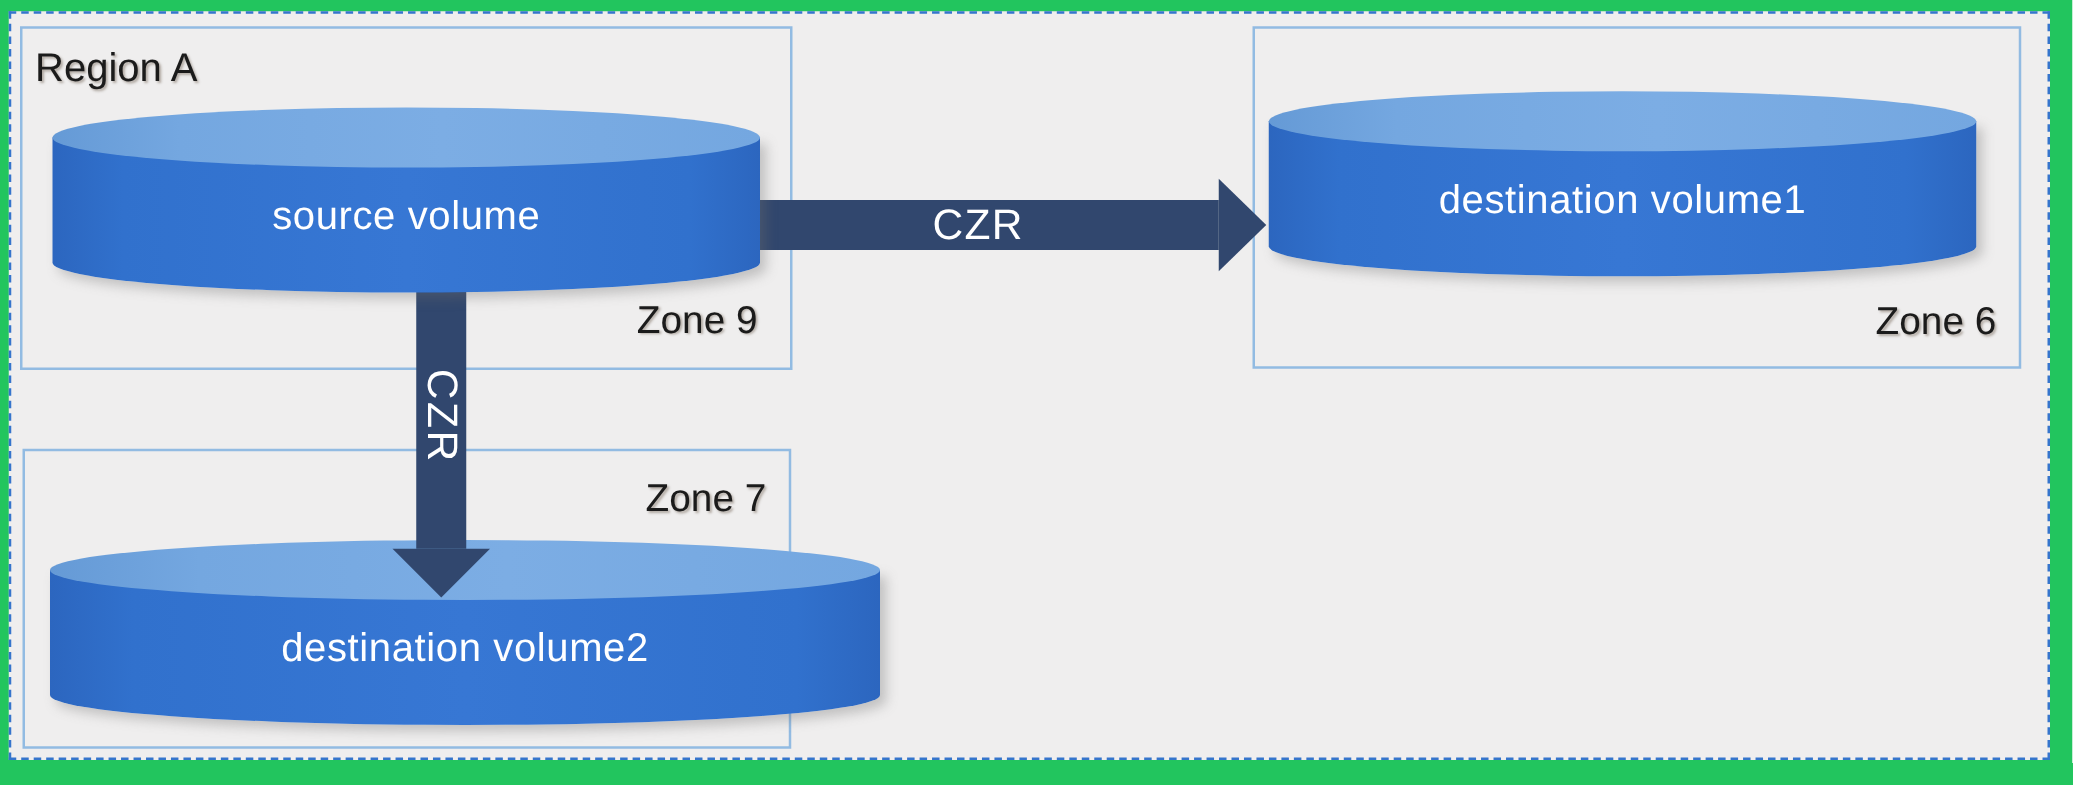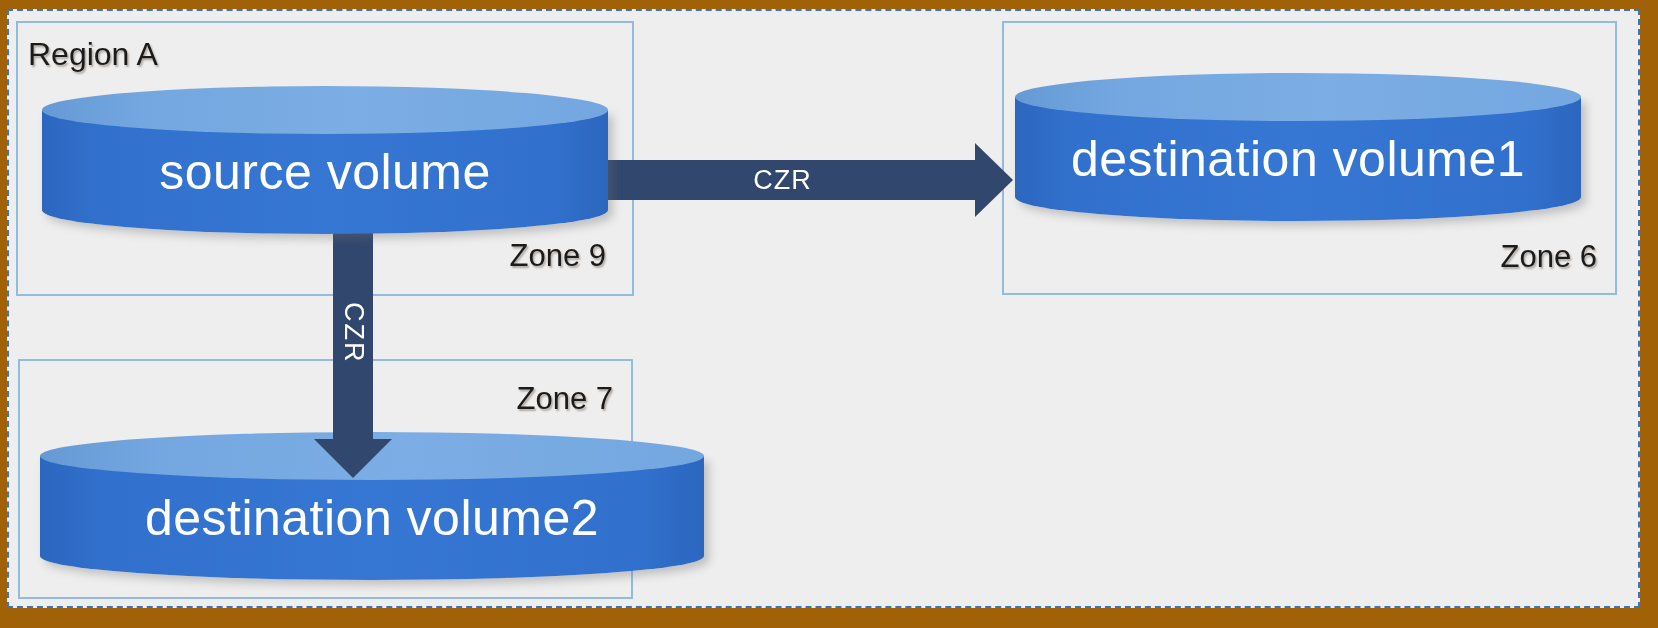--- a/index.html
+++ b/index.html
@@ -6,21 +6,21 @@
     margin: 0;
     padding: 0;
     background: #ffffff;
     font-family: "Liberation Sans", sans-serif;
   }
 
   .canvas {
     position: relative;
     width: 1658px;
     height: 628px;
-    background: #a16207;
+    background: #22c55e;
     overflow: hidden;
   }
 
   
   .region {
     position: absolute;
     left: 7px;
     top: 9px;
     width: 1633px;
     height: 599px;
@@ -86,21 +86,21 @@
   }
   .cyl-top {
     position: absolute;
     left: 0; right: 0;
     top: 0;
     height: 48px;
     border-radius: 50%;
     background: linear-gradient(90deg, #659ad6 0%, #74a7e0 18%, #7cade4 55%, #74a7e0 100%);
   }
   .cyl-label {
-    font-size: 50px;
+    font-size: 32px;
     color: #ffffff;
     white-space: nowrap;
     letter-spacing: 0.5px;
   }
 
   
   .arrow-h-body {
     position: absolute;
     left: 590px;
     top: 160px;
@@ -138,21 +138,21 @@
     position: absolute;
     left: 314px;
     top: 439px;
     width: 0; height: 0;
     border-left: 39px solid transparent;
     border-right: 39px solid transparent;
     border-top: 39px solid #31476e;
     z-index: 3;
   }
   .arrow-label {
-    font-size: 27px;
+    font-size: 34px;
     color: #ffffff;
     letter-spacing: 1px;
     white-space: nowrap;
   }
   .arrow-label-vertical {
     writing-mode: vertical-rl;
     letter-spacing: 2px;
   }
 </style>
 </head>

